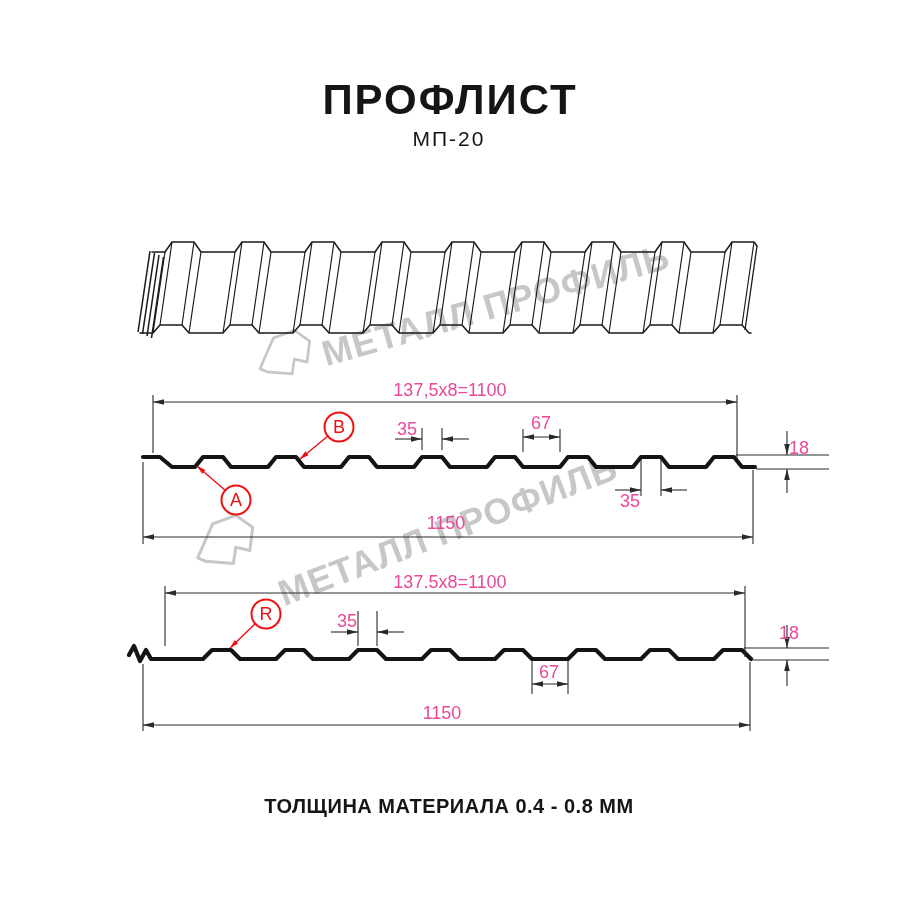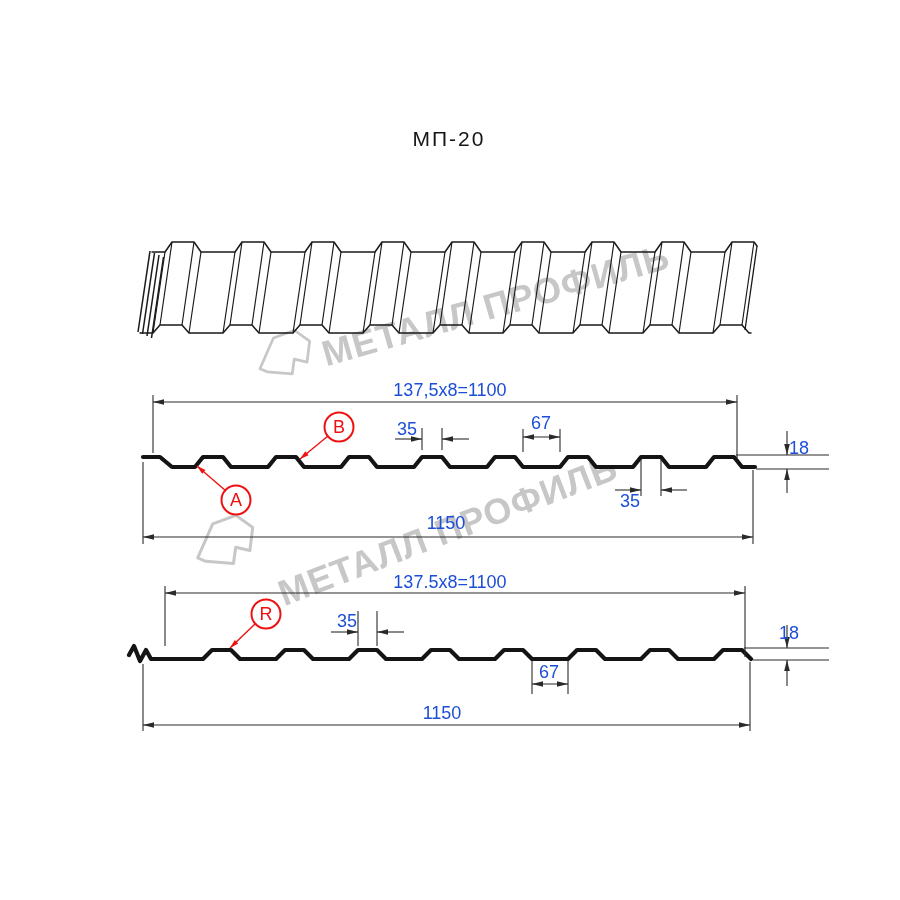--- a/index.html
+++ b/index.html
@@ -3,21 +3,21 @@
 <meta charset="utf-8">
 <style>
   html,body{margin:0;padding:0;background:#ffffff;}
   #canvas{position:relative;width:900px;height:900px;background:#ffffff;overflow:hidden;
           font-family:"Liberation Sans","DejaVu Sans",sans-serif;color:#151515;}
   .abs{position:absolute;}
   .center{transform:translate(-50%,-50%);}
   #title{left:450px;top:100px;font-size:42px;font-weight:800;letter-spacing:2px;white-space:nowrap;}
   #subtitle{left:449px;top:139px;font-size:21px;font-weight:500;letter-spacing:2px;white-space:nowrap;}
   #footer-text{left:449px;top:806px;font-size:20px;font-weight:700;letter-spacing:.5px;white-space:nowrap;}
-  .lbl{position:absolute;transform:translate(-50%,-50%);font-size:18px;font-weight:400;color:#1d4ed8;white-space:nowrap;z-index:30;}
+  .lbl{position:absolute;transform:translate(-50%,-50%);font-size:18px;font-weight:400;color:#ec4899;white-space:nowrap;z-index:30;}
   .marker{position:absolute;transform:translate(-50%,-50%);width:27px;height:27px;border:2.5px solid #ee1111;
           border-radius:50%;display:flex;align-items:center;justify-content:center;color:#ee1111;
           font-size:18px;font-weight:500;z-index:30;background:transparent;}
   .wm-text{position:absolute;transform-origin:0 50%;font-weight:700;color:#c7c7c7;white-space:nowrap;z-index:1;letter-spacing:1px;}
   .wm-logo{position:absolute;z-index:1;}
   #wm1-text{left:323px;top:334px;font-size:36px;transform:rotate(-16deg);}
   #wm2-text{left:280px;top:574px;font-size:36px;transform:rotate(-21deg);}
   #wm1-logo{left:256px;top:328px;transform:rotate(-8deg);}
   #wm2-logo{left:193px;top:514px;transform:rotate(-8deg);}
   #diagram-svg{position:absolute;left:0;top:0;z-index:10;}
@@ -149,20 +149,21 @@
         <line x1="143" y1="664" x2="143" y2="731" stroke="#2a2a2a" stroke-width="1.1"></line>
         <line x1="750" y1="662" x2="750" y2="731" stroke="#2a2a2a" stroke-width="1.1"></line>
         <line x1="143" y1="725" x2="750" y2="725" stroke="#2a2a2a" stroke-width="1.1"></line>
         <path d="M0,0 L-11,-2.8 L-11,2.8 Z" fill="#2a2a2a" transform="translate(143,725) rotate(180)"></path>
         <path d="M0,0 L-11,-2.8 L-11,2.8 Z" fill="#2a2a2a" transform="translate(750,725) rotate(0)"></path>
         <line x1="256" y1="623" x2="230" y2="648" stroke="#ee1111" stroke-width="1.4"></line>
         <path d="M0,0 L-9,-2.5 L-9,2.5 Z" fill="#ee1111" transform="translate(230,648) rotate(136.12330271407544)"></path>
       </g>
     </svg>
 
+  <div id="title" class="abs center">ПРОФЛИСТ</div>
   <div id="subtitle" class="abs center">МП-20</div>
 
   <div class="lbl" style="left:450px;top:390px">137,5x8=1100</div>
   <div class="lbl" style="left:407px;top:429px">35</div>
   <div class="lbl" style="left:541px;top:423px">67</div>
   <div class="lbl" style="left:630px;top:501px">35</div>
   <div class="lbl" style="left:799px;top:448px">18</div>
   <div class="lbl" style="left:446px;top:523px">1150</div>
   <div class="marker" style="left:236px;top:500px">
       <span>A</span>
@@ -173,13 +174,14 @@
 
   <div class="lbl" style="left:450px;top:582px">137.5x8=1100</div>
   <div class="lbl" style="left:347px;top:621px">35</div>
   <div class="lbl" style="left:789px;top:633px">18</div>
   <div class="lbl" style="left:549px;top:672px">67</div>
   <div class="lbl" style="left:442px;top:713px">1150</div>
   <div class="marker" style="left:266px;top:614px">
       <span>R</span>
     </div>
 
+  <div id="footer-text" class="abs center">ТОЛЩИНА МАТЕРИАЛА 0.4 - 0.8 ММ</div>
 </div>
 
 </body></html>

